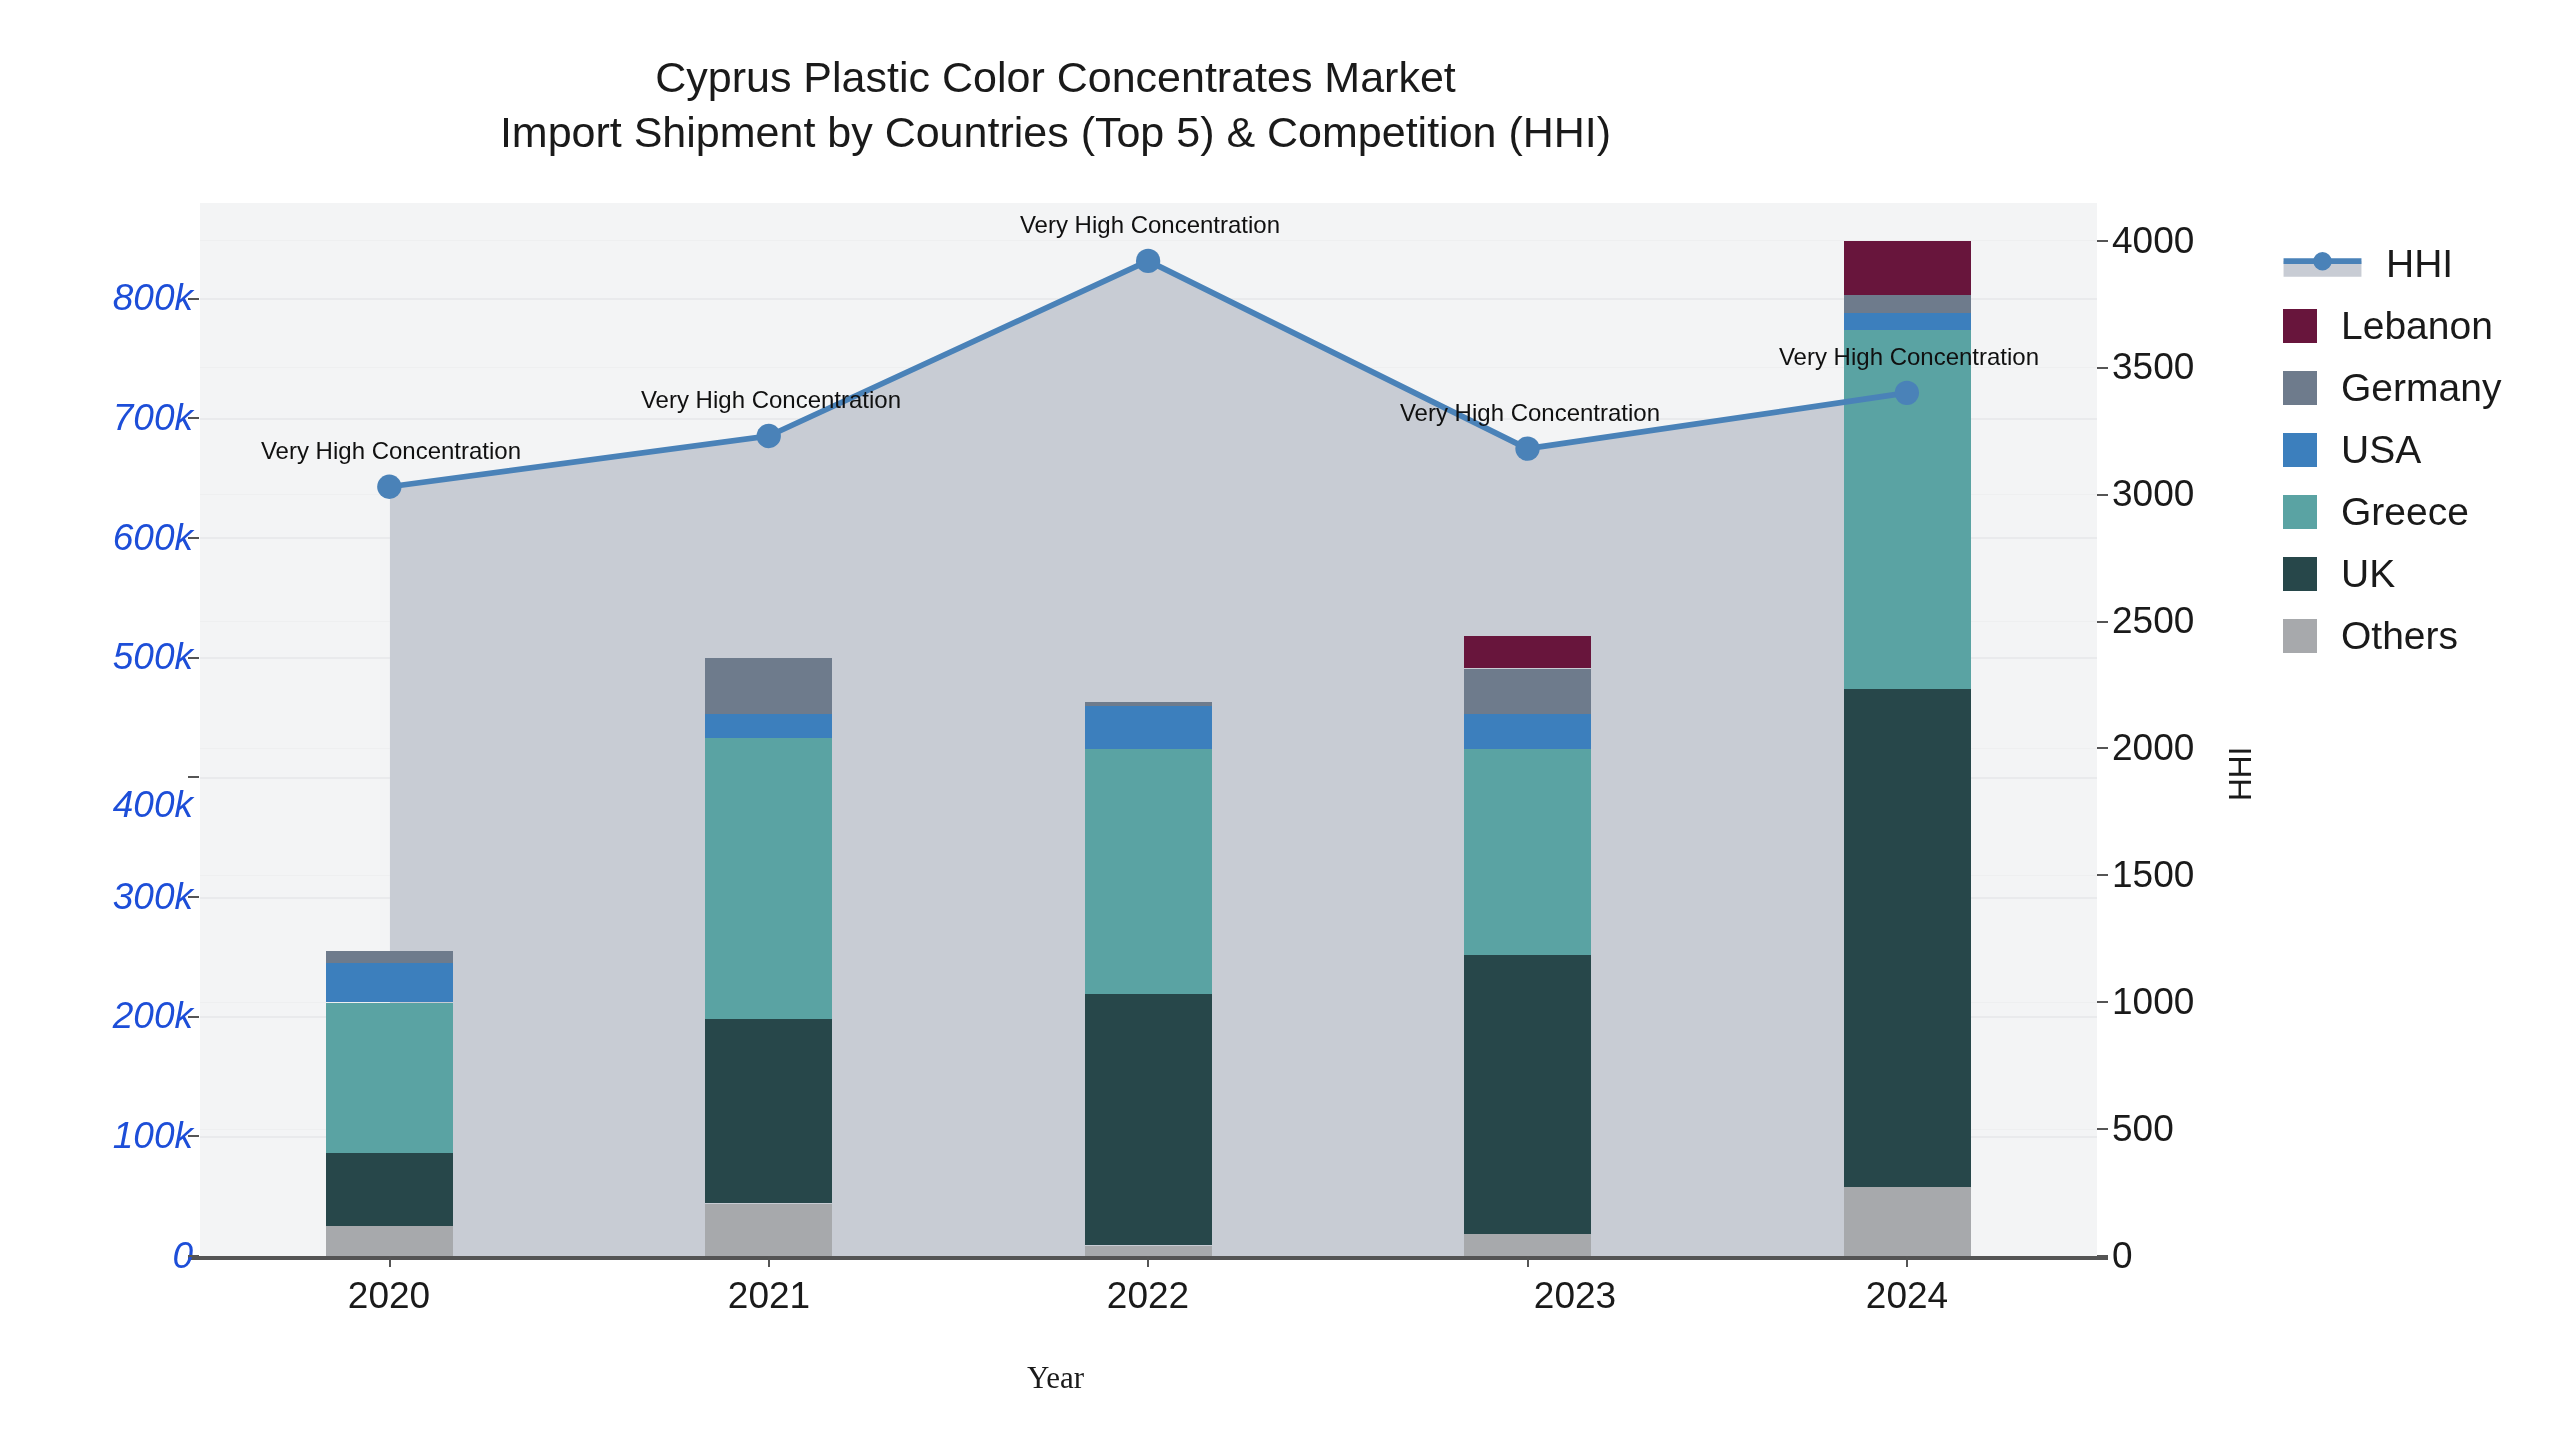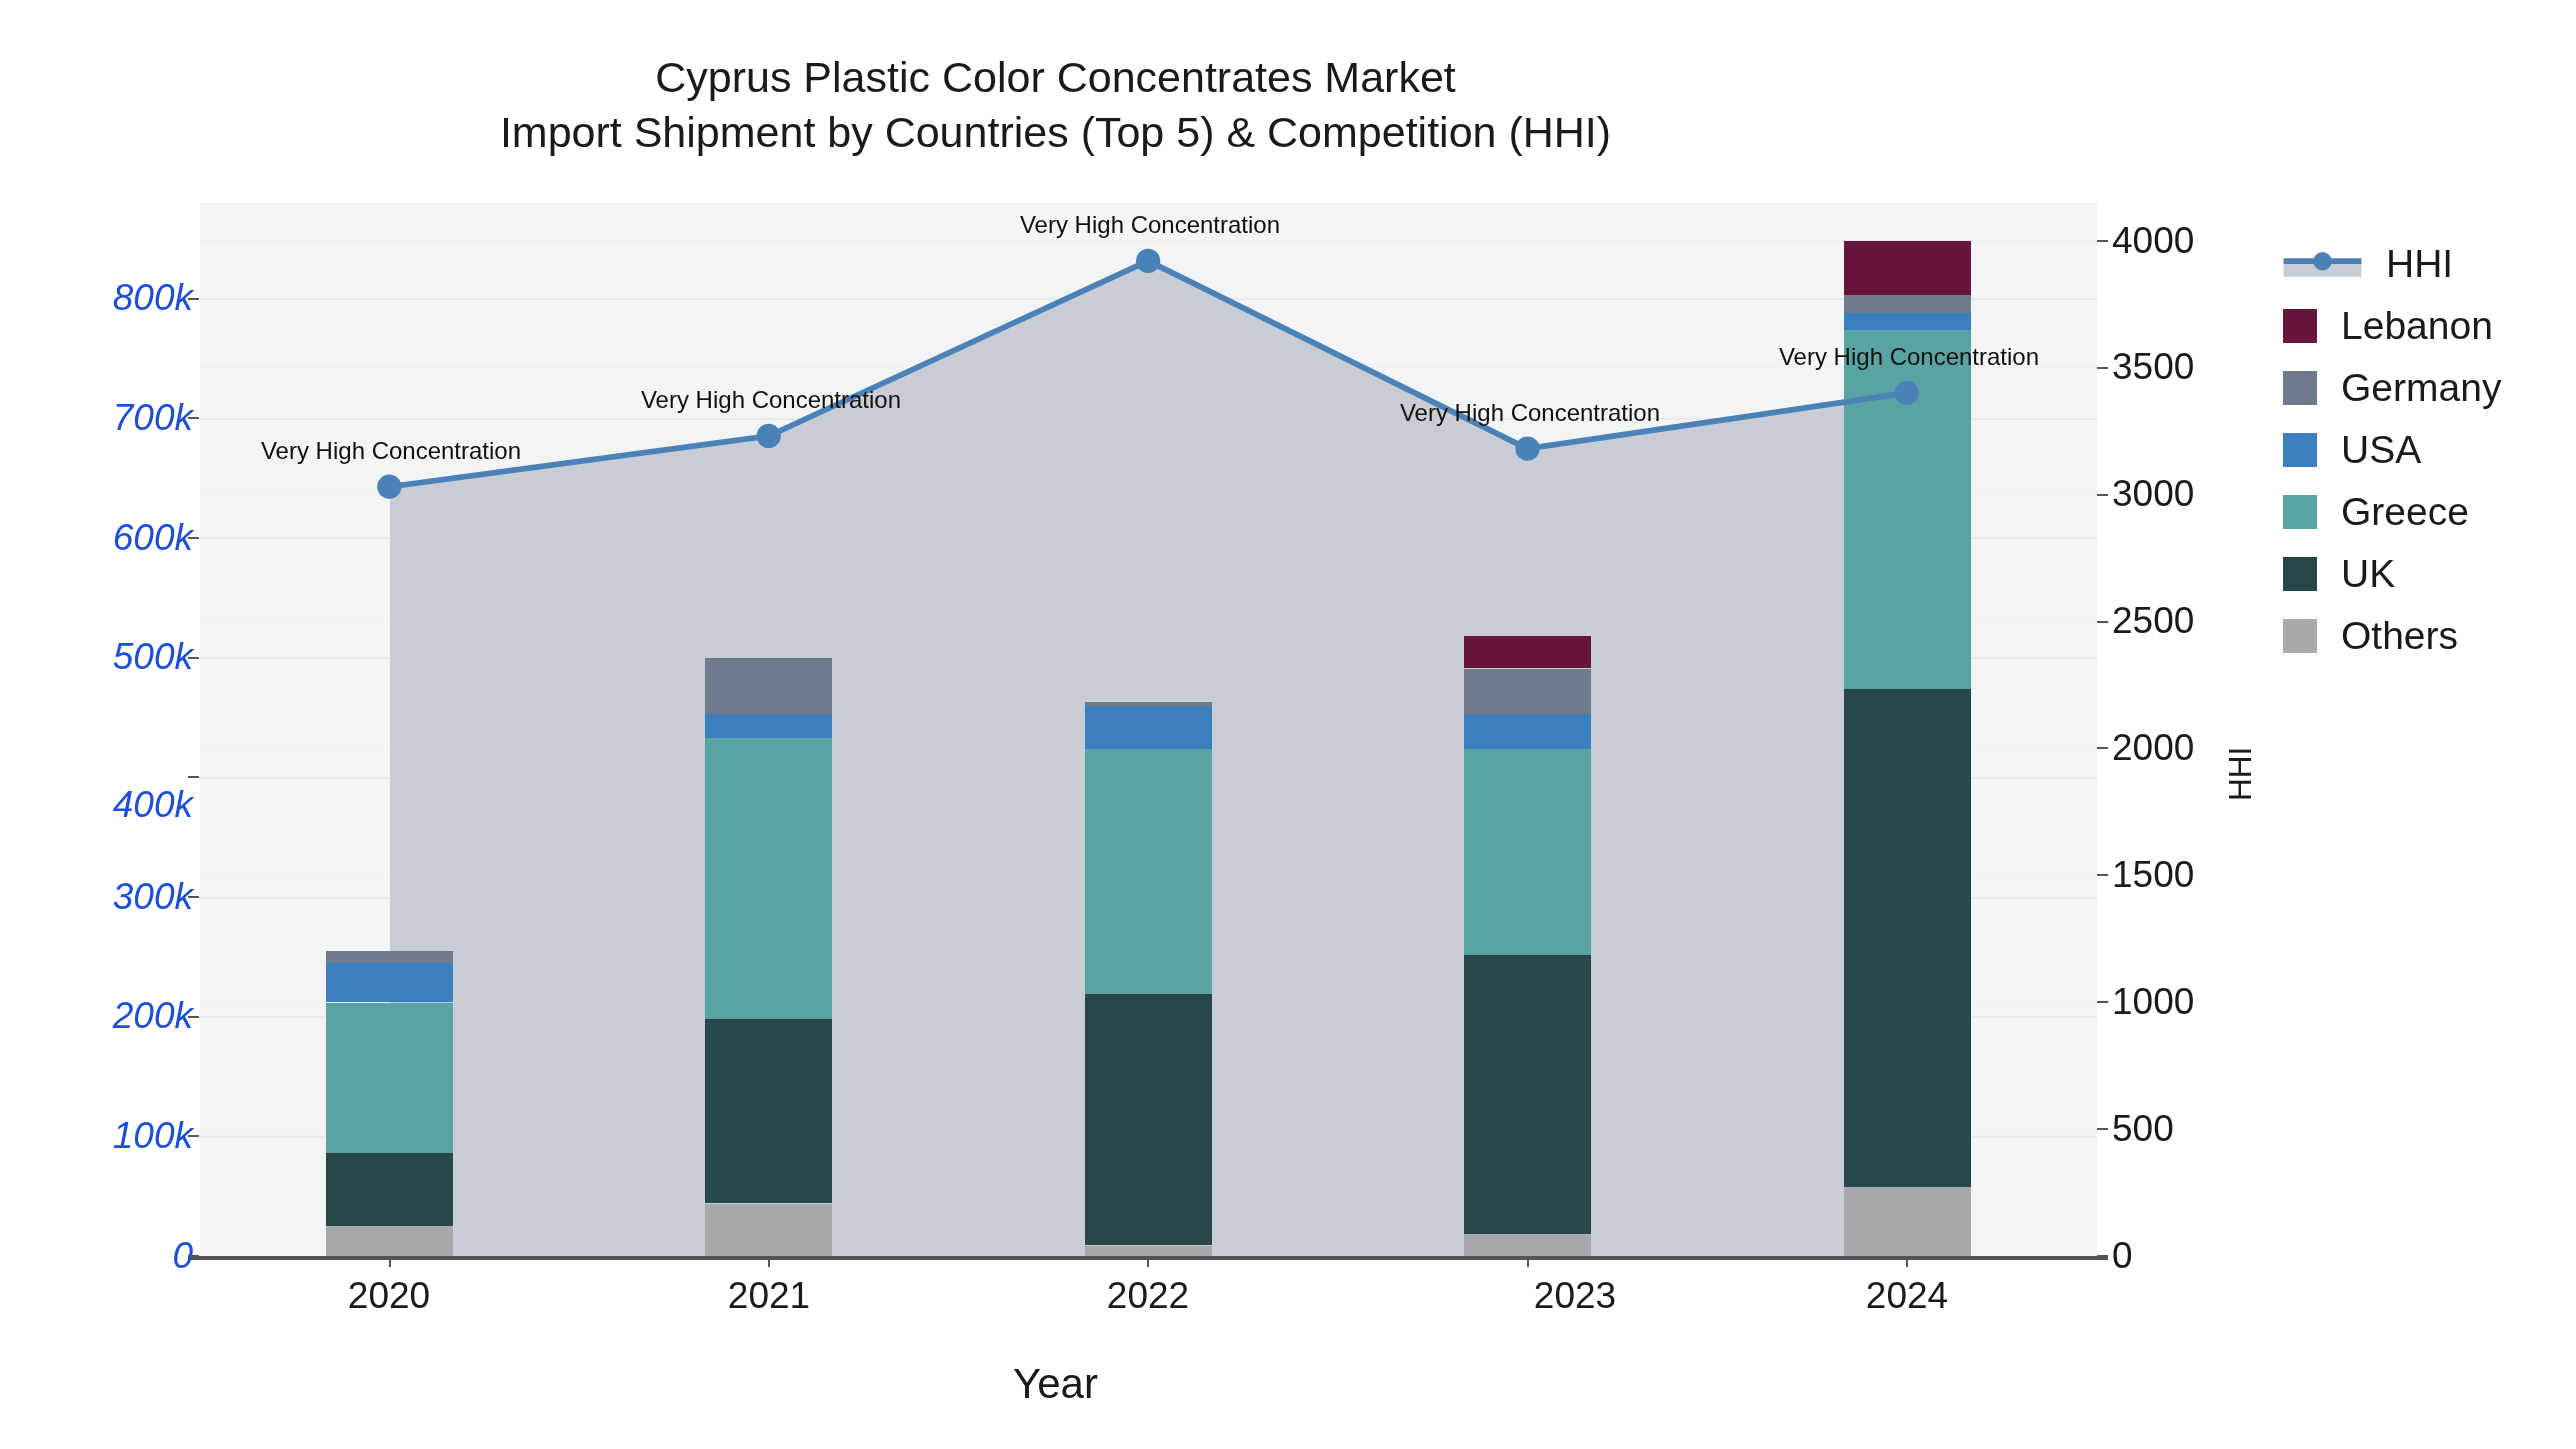--- a/index.html
+++ b/index.html
@@ -31,21 +31,21 @@
 
   
   .hhi-area{position:absolute;left:0;top:0;width:100%;height:100%;overflow:visible;}
   .ylabel-right{
     position:absolute;left:2222px;top:801px;
     transform:rotate(-90deg);transform-origin:left top;
     font-size:31.5px;color:#1a1a1a;white-space:nowrap;
   }
   .xlabel{
     position:absolute;left:0;top:1360px;width:2111px;
-    text-align:center;font-size:42px;color:#1a1a1a;
+    text-align:center;font-size:31px;color:#1a1a1a;font-family:Liberation Serif, serif;
   }
 
   .ytick-left{
     position:absolute;right:2383px;
     text-align:right;font-size:37px;color:#1d4ed8;
     transform:translateY(-50%);white-space:nowrap;font-style:italic;
   }
   .ytick-right{
     position:absolute;left:2112px;
     text-align:center;font-size:37px;color:#1a1a1a;

